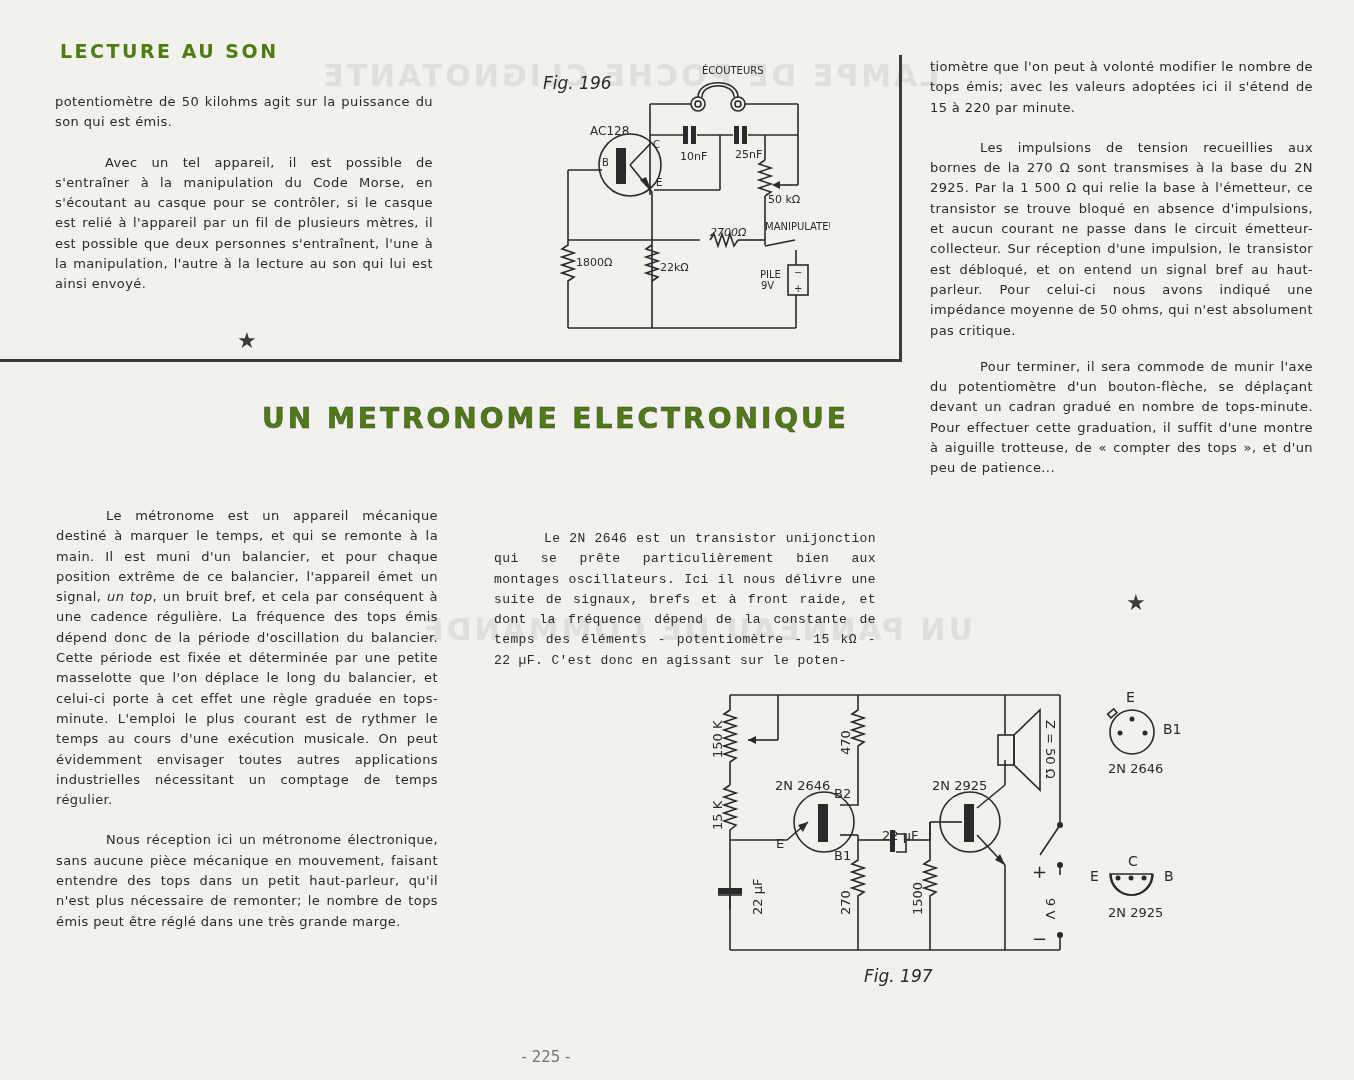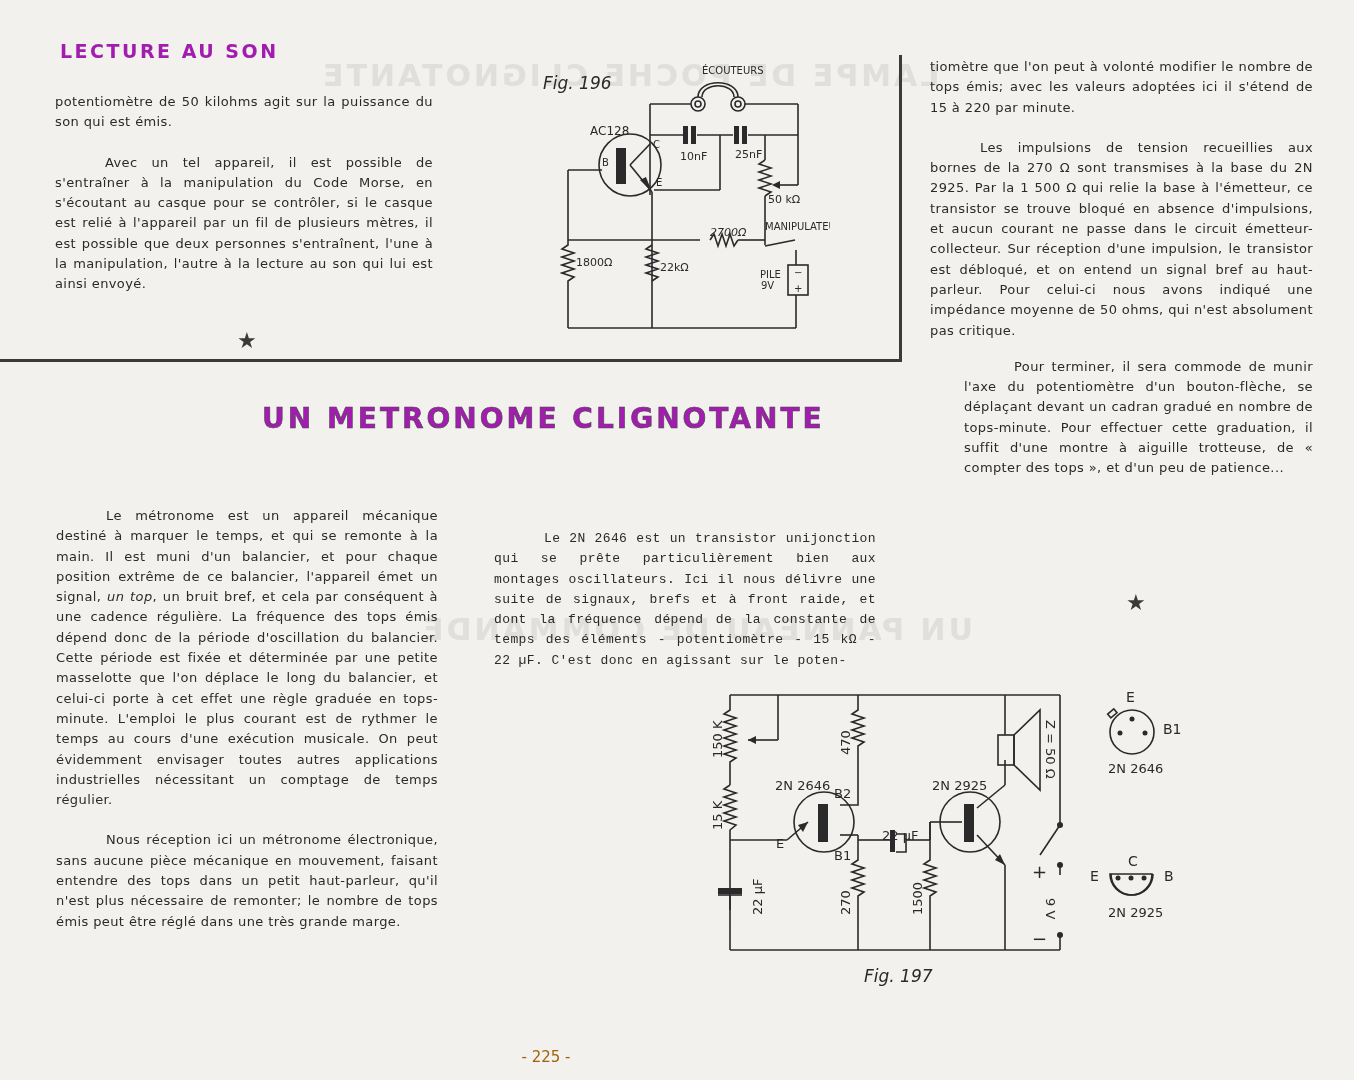--- a/index.html
+++ b/index.html
@@ -5,37 +5,37 @@
   html, body { margin: 0; padding: 0; }
   body {
     width: 1354px; height: 1080px; position: relative; overflow: hidden;
     background: #f2f1ee;
     font-family: "DejaVu Sans", sans-serif;
     color: #2a2a2a;
   }
   .page { position: absolute; inset: 0; }
   .section-heading {
     position: absolute; font-family: "DejaVu Sans", sans-serif; font-weight: 900;
-    color: #a21caf; letter-spacing: 2px; margin: 0;
+    color: #4d7c0f; letter-spacing: 2px; margin: 0;
   }
   .lecture-heading { left: 60px; top: 40px; font-size: 19px; letter-spacing: 2.5px; }
   .metronome-heading { left: 262px; top: 402px; font-size: 28px; letter-spacing: 3px; -webkit-text-stroke: 0.6px #4a4a4a; }
   .col { position: absolute; font-size: 13px; line-height: 20.3px; text-align: justify; letter-spacing: 0.4px; }
   .col p { margin: 0; }
   .col p + p { margin-top: 20px; }
   .indent { text-indent: 50px; }
   .col-left-top { left: 55px; top: 92px; width: 378px; }
   .col-right-top { left: 930px; top: 57px; width: 383px; }
   .col-left-bot { left: 56px; top: 506px; width: 382px; }
   .col-mid-bot { left: 494px; top: 529px; width: 382px; font-family: Liberation Mono, monospace; }
   .rule-h { position: absolute; left: 0; top: 359px; width: 902px; height: 3px; background: #3a3a3a; }
   .rule-v { position: absolute; left: 899px; top: 55px; width: 3px; height: 307px; background: #3a3a3a; }
   .star { position: absolute; font-size: 22px; color: #3a3a3a; line-height: 1; }
   .fig-caption { position: absolute; font-style: italic; font-size: 17px; color: #2a2a2a; }
-  .page-number { position: absolute; left: 0; width: 1092px; top: 1048px; text-align: center; font-size: 15px; color: #a16207; }
+  .page-number { position: absolute; left: 0; width: 1092px; top: 1048px; text-align: center; font-size: 15px; color: #737373; }
   .ghost { position: absolute; font-weight: 900; color: #e0dfdc; font-size: 30px; letter-spacing: 3px; }
   svg text { font-family: "DejaVu Sans", sans-serif; fill: #2a2a2a; }
 </style>
 </head>
 <body>
 
 <div class="page">
 
   <div class="ghost" style="left:320px; top:58px; transform:scaleX(-1);">LAMPE DE POCHE CLIGNOTANTE</div>
   <div class="ghost" style="left:420px; top:612px; transform:scaleX(-1);">UN PANNEAU DE COMMANDE</div>
@@ -122,24 +122,24 @@
     <text x="234" y="216" font-size="10">−</text>
     <text x="234" y="232" font-size="10">+</text>
   </svg>
 
   <div class="rule-v"></div>
   <div class="rule-h"></div>
 
   <div class="col col-right-top">
     <p>tiomètre que l'on peut à volonté modifier le nombre de tops émis; avec les valeurs adoptées ici il s'étend de 15 à 220 par minute.</p>
     <p class="indent">Les impulsions de tension recueillies aux bornes de la 270 Ω sont transmises à la base du 2N 2925. Par la 1 500 Ω qui relie la base à l'émetteur, ce transistor se trouve bloqué en absence d'impulsions, et aucun courant ne passe dans le circuit émetteur-collecteur. Sur réception d'une impulsion, le transistor est débloqué, et on entend un signal bref au haut-parleur. Pour celui-ci nous avons indiqué une impédance moyenne de 50 ohms, qui n'est absolument pas critique.</p>
-    <p class="indent" style="margin-top:16px;margin-left:34px;">Pour terminer, il sera commode de munir l'axe du potentiomètre d'un bouton-flèche, se déplaçant devant un cadran gradué en nombre de tops-minute. Pour effectuer cette graduation, il suffit d'une montre à aiguille trotteuse, de « compter des tops », et d'un peu de patience...</p>
-  </div>
-
-  <h2 class="section-heading metronome-heading">UN METRONOME CLIGNOTANTE</h2>
+    <p class="indent" style="margin-top:16px;">Pour terminer, il sera commode de munir l'axe du potentiomètre d'un bouton-flèche, se déplaçant devant un cadran gradué en nombre de tops-minute. Pour effectuer cette graduation, il suffit d'une montre à aiguille trotteuse, de « compter des tops », et d'un peu de patience...</p>
+  </div>
+
+  <h2 class="section-heading metronome-heading">UN METRONOME ELECTRONIQUE</h2>
 
   <div class="star" style="left:1126px; top:592px;">★</div>
 
   <div class="col col-left-bot">
     <p class="indent"><span>Le métronome est un appareil mécanique destiné à marquer le temps, et qui se remonte à la main. Il est muni d'un balancier, et pour chaque position extrême de ce balancier, l'appareil émet un signal, </span><em>un top</em><span>, un bruit bref, et cela par conséquent à une cadence régulière. La fréquence des tops émis dépend donc de la période d'oscillation du balancier. Cette période est fixée et déterminée par une petite masselotte que l'on déplace le long du balancier, et celui-ci porte à cet effet une règle graduée en tops-minute. L'emploi le plus courant est de rythmer le temps au cours d'une exécution musicale. On peut évidemment envisager toutes autres applications industrielles nécessitant un comptage de temps régulier.</span></p>
     <p class="indent">Nous réception ici un métronome électronique, sans aucune pièce mécanique en mouvement, faisant entendre des tops dans un petit haut-parleur, qu'il n'est plus nécessaire de remonter; le nombre de tops émis peut être réglé dans une très grande marge.</p>
   </div>
 
   <div class="col col-mid-bot">
     <p class="indent">Le 2N 2646 est un transistor unijonction qui se prête particulièrement bien aux montages oscillateurs. Ici il nous délivre une suite de signaux, brefs et à front raide, et dont la fréquence dépend de la constante de temps des éléments - potentiomètre - 15 kΩ - 22 µF. C'est donc en agissant sur le poten-</p>

